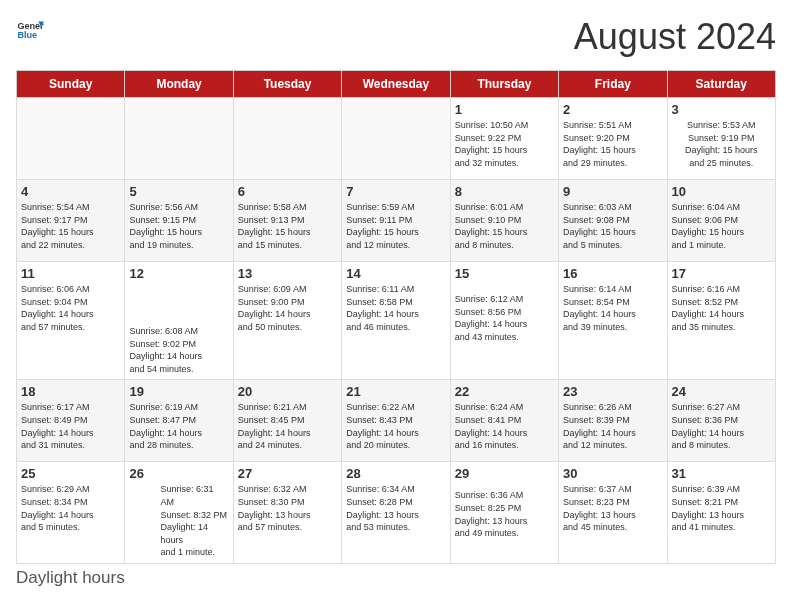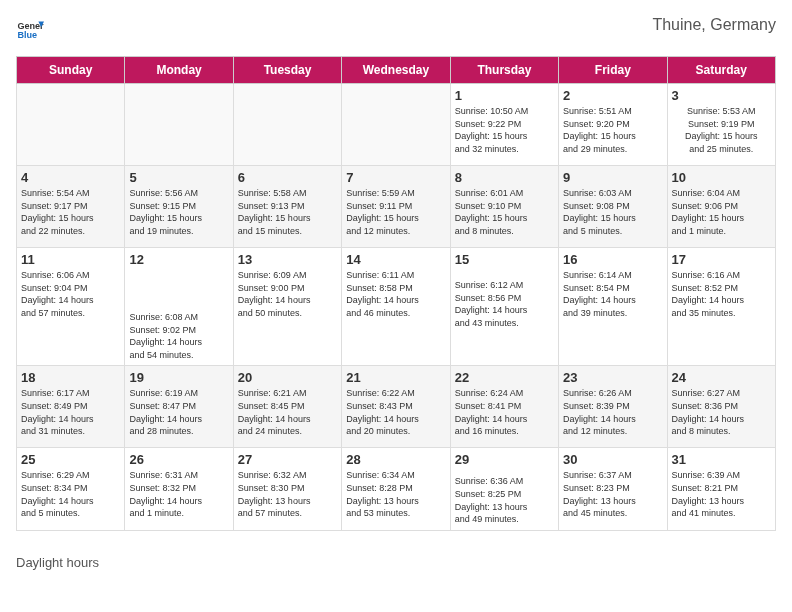--- a/index.html
+++ b/index.html
@@ -36,21 +36,21 @@
     .location-title {
       font-size: 16px;
       color: #555;
     }
     .calendar-table {
       width: 100%;
       border-collapse: collapse;
       table-layout: fixed;
     }
     .calendar-table th {
-      background-color: #be185d;
+      background-color: #b91c1c;
       color: #fff;
       font-size: 12px;
       font-weight: bold;
       padding: 6px 4px;
       text-align: center;
       border: 1px solid #ccc;
     }
     .calendar-table td {
       vertical-align: top;
       border: 1px solid #ddd;
@@ -71,39 +71,39 @@
       font-weight: bold;
       display: block;
       margin-bottom: 2px;
     }
     .day-info {
       font-size: 9px;
       line-height: 1.4;
       color: #333;
     }
     .footer-note {
-      margin-top: 24px;
-      font-size: 13px;
+      margin-top: 4px;
+      font-size: 17px;
       color: #555;
       text-align: left;
     }
   </style>
 </head>
 <body>
 
 <div class="header-area">
   <div class="logo">
     <svg class="logo-icon" viewBox="0 0 40 40" xmlns="http://www.w3.org/2000/svg">
       <text x="2" y="18" font-size="13" font-weight="bold" fill="#333">General</text>
       <text x="2" y="32" font-size="13" font-weight="bold" fill="#1a6fc4">Blue</text>
       <polygon points="32,8 40,8 36,16" fill="#1a6fc4"></polygon>
     </svg>
   </div>
   <div class="title-area">
-    <div class="location-title">Thuine, Germany</div>
+    <div class="month-title">August 2024</div>
   </div>
 </div>
 
 <table class="calendar-table">
   <thead>
     <tr>
     <th>Sunday</th>
         <th>Monday</th>
         <th>Tuesday</th>
         <th>Wednesday</th>
@@ -296,21 +296,21 @@
       <tr>
         <td>
           <span class="day-number">25</span>
           <div class="day-info" style="white-space: pre-line;">Sunrise: 6:29 AM
 Sunset: 8:34 PM
 Daylight: 14 hours
 and 5 minutes.</div>
         </td>
         <td>
           <span class="day-number">26</span>
-          <div class="day-info" style="white-space: pre-line;">Sunrise: 6:31 AM
+          <div class="day-info" style="white-space: pre-line; margin-left: 31px;">Sunrise: 6:31 AM
 Sunset: 8:32 PM
 Daylight: 14 hours
 and 1 minute.</div>
         </td>
         <td>
           <span class="day-number">27</span>
           <div class="day-info" style="white-space: pre-line;">Sunrise: 6:32 AM
 Sunset: 8:30 PM
 Daylight: 13 hours
 and 57 minutes.</div>

